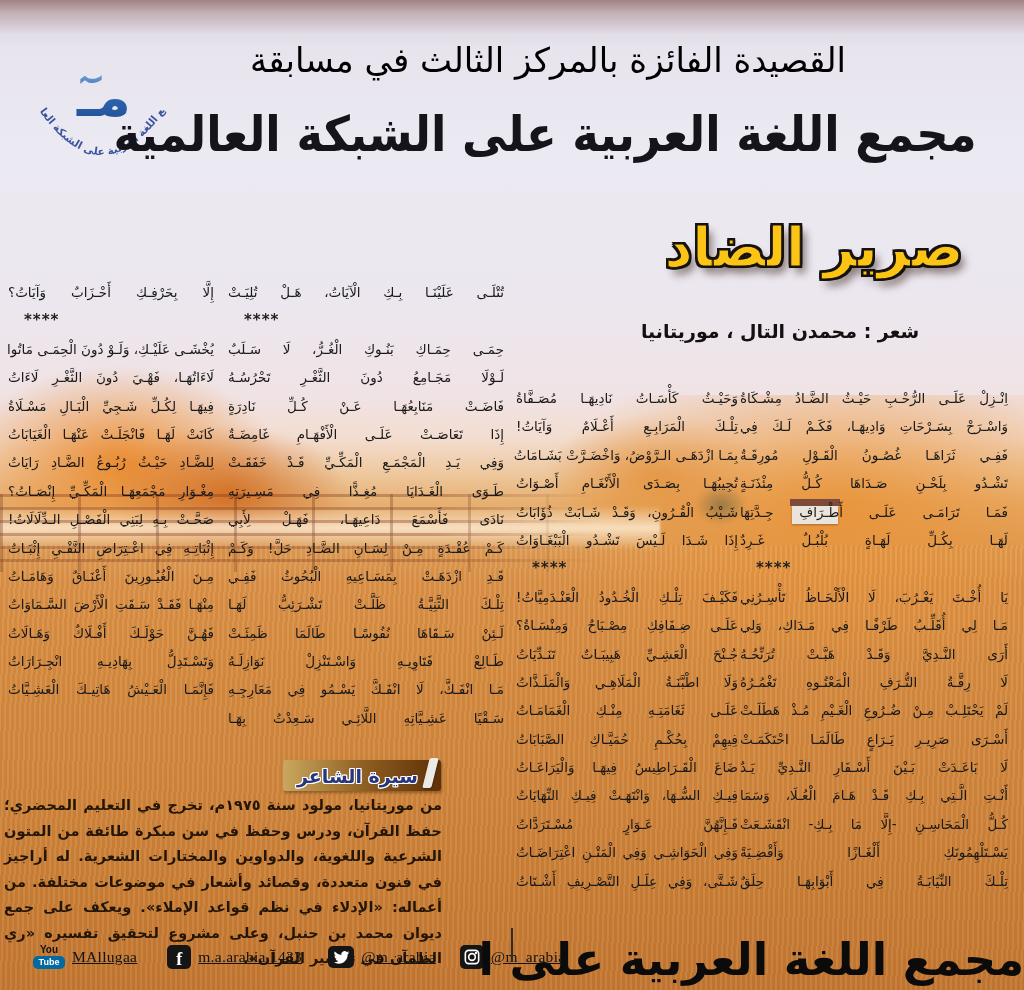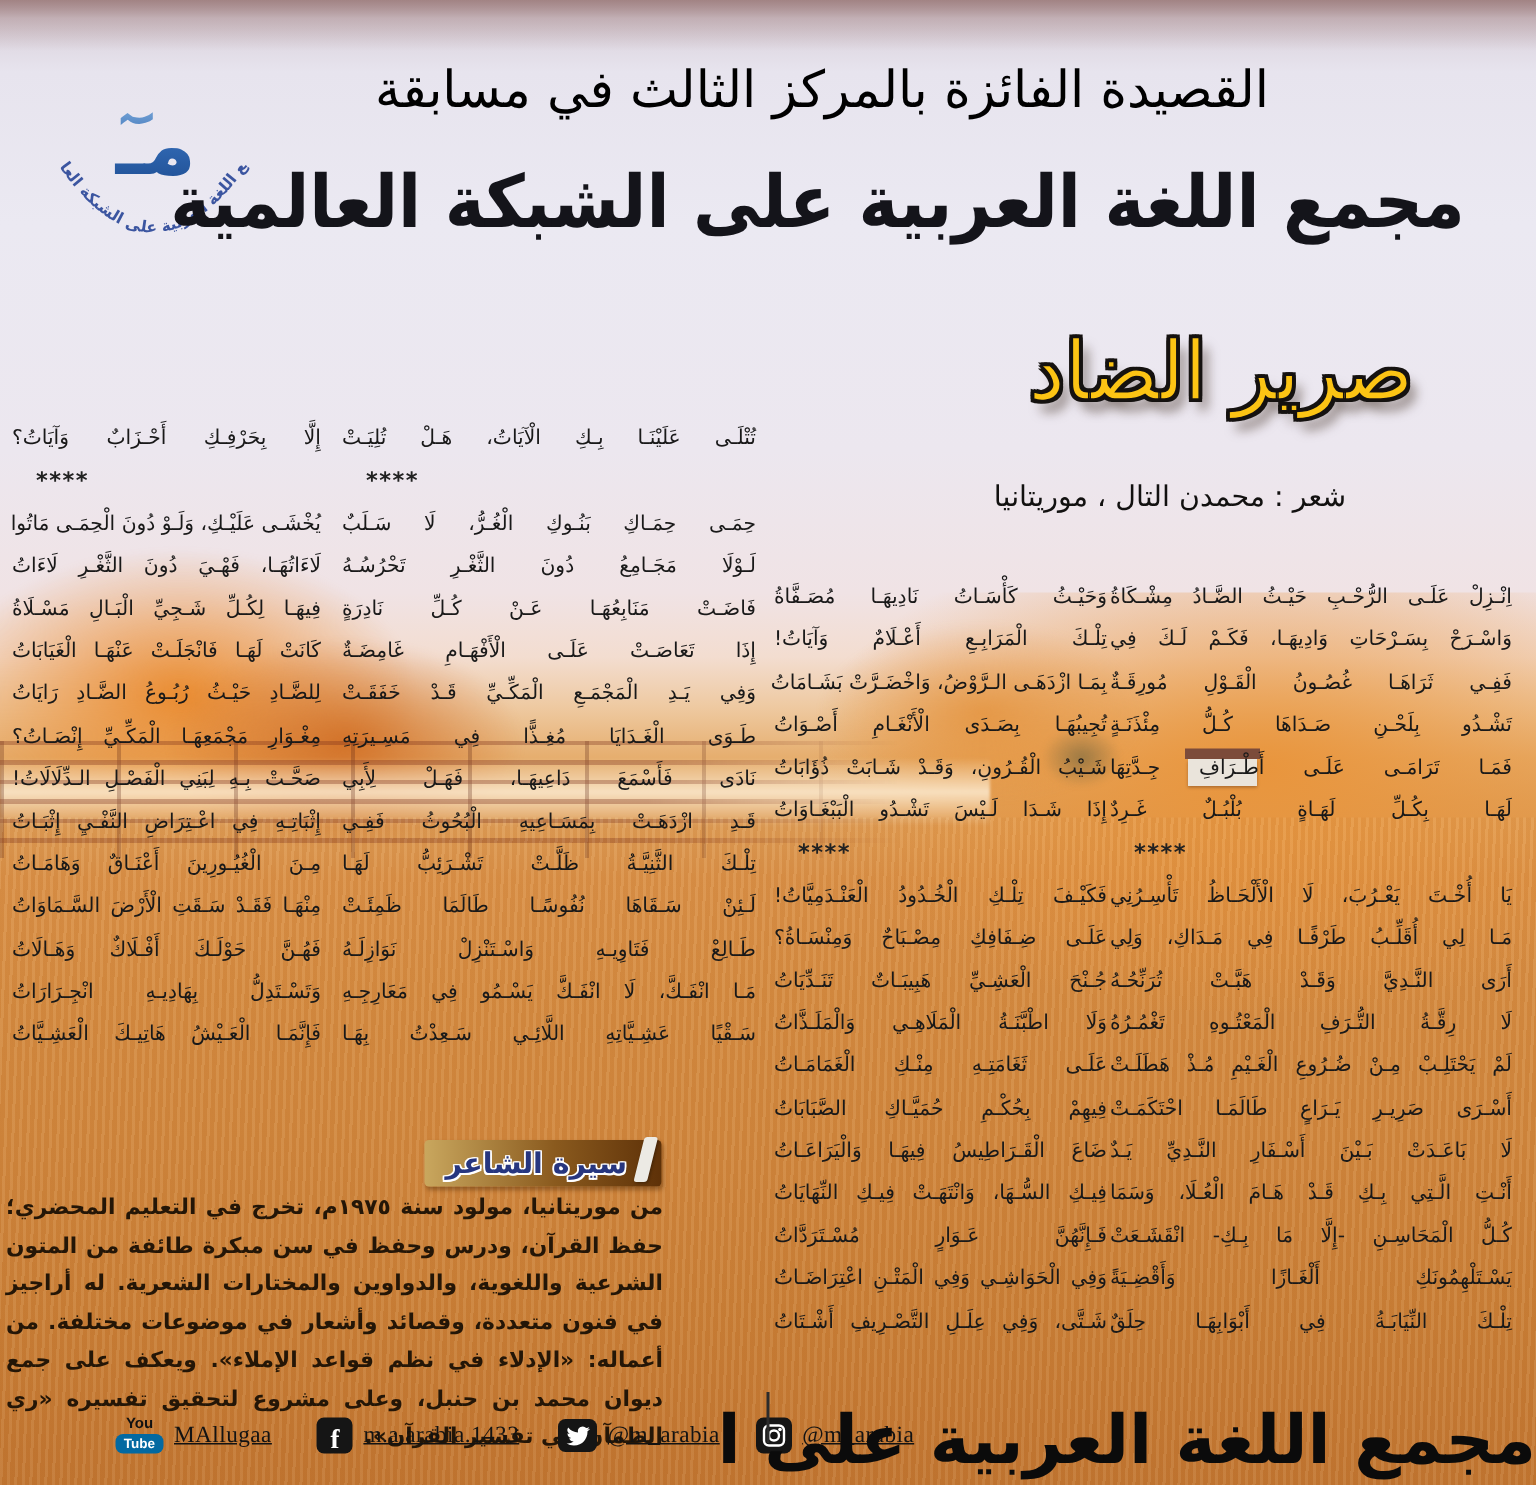--- a/index.html
+++ b/index.html
@@ -39,27 +39,27 @@
   .top-band{left:0;top:0;right:0;height:34px;
       background:linear-gradient(180deg,rgba(146,106,102,.5),rgba(146,106,102,0));}
   
   .comp-line{position:absolute;left:72px;right:0;top:40px;text-align:center;
       font-size:34px;color:#000000;letter-spacing:0;}
   .org-callig{position:absolute;left:66px;right:0;top:108px;text-align:center;
       font-size:45px;font-weight:bold;color:#14141a;transform:scaleY(1.08);}
   .logo{position:absolute;left:26px;top:50px;width:152px;height:152px;}
   
   .poem-title{position:absolute;right:24px;top:216px;width:372px;text-align:center;
-      font-size:54px;font-weight:normal;color:#fcc414;
+      font-size:54px;font-weight:bold;color:#fcc414;
       -webkit-text-stroke:1px #151210;
       text-shadow:-2px -2px 0 #151210,2px -2px 0 #151210,-2px 2px 0 #151210,2px 2px 0 #151210,
                   0 -2px 0 #151210,0 2px 0 #151210,-2px 0 0 #151210,2px 0 0 #151210,
                   5px 7px 8px rgba(40,20,5,.55);}
   .byline{position:absolute;right:74px;top:320px;width:340px;text-align:center;
-      font-size:19px;font-weight:normal;color:#121110;}
+      font-size:19px;font-weight:bold;color:#121110;}
   
   .col{position:absolute;direction:rtl;color:#191919;font-size:13.5px;}
   .pline{height:28.4px;line-height:28.4px;text-align:justify;text-align-last:justify;
       white-space:nowrap;overflow:visible;}
   .pline.sep{text-align:left;text-align-last:left;padding-left:16px;font-weight:bold;
       font-size:15px;letter-spacing:1px;color:#222;}
   .col-ra{left:740px;top:384px;width:268px;}
   .col-rb{left:516px;top:384px;width:222px;}
   .col-la{left:228px;top:278px;width:276px;}
   .col-lb{left:8px;top:278px;width:206px;}
@@ -71,21 +71,21 @@
   .bio-slash{width:9px;height:30px;background:#eceae4;transform:skewX(-14deg);
       border-radius:2px;margin-left:8px;margin-top:-6px;box-shadow:1px 1px 2px rgba(0,0,0,.3);}
   .bio-heading{font-size:19px;font-weight:bold;color:#27367f;
       text-shadow:-1px 0 #fff,1px 0 #fff,0 -1px #fff,0 1px #fff,
                   -1px -1px #fff,1px 1px #fff,-1px 1px #fff,1px -1px #fff;}
   .bio-text{position:absolute;left:4px;top:793px;width:438px;margin:0;
       font-size:14.5px;font-weight:bold;line-height:25.5px;color:#241607;
       text-align:justify;direction:rtl;}
   
   .social{position:absolute;left:0;top:933px;width:500px;height:48px;direction:ltr;
-      display:flex;align-items:center;font-family:"Liberation Serif",serif;color:#131313;padding-left:44px;}
+      display:flex;align-items:center;font-family:"Liberation Serif",serif;color:#131313;}
   .social-item{display:flex;align-items:center;}
   .handle{font-size:15.5px;margin-left:7px;letter-spacing:.3px;text-decoration:underline;}
   .yt{width:32px;text-align:center;line-height:1;}
   .yt-top{display:block;font-family:"Liberation Sans",sans-serif;font-size:10px;font-weight:bold;color:#111;}
   .yt-badge{display:block;margin-top:1px;background:#0369a1;color:#fff;border-radius:5px;
       font-family:"Liberation Sans",sans-serif;font-size:9px;font-weight:bold;padding:2px 3px;}
   .sq{width:24px;height:24px;background:#151515;border-radius:5px;display:flex;
       align-items:center;justify-content:center;color:#fff;}
   .fb-glyph{font-family:"Liberation Serif",serif;font-weight:bold;font-size:18px;line-height:1;
       position:relative;top:2px;}
@@ -183,20 +183,21 @@
 
   <div class="pline">تُتْلَـى عَلَيْنَـا بِـكِ الْآيَاتُ، هَـلْ تُلِيَـتْ</div>
       <div class="pline sep">****</div>
       <div class="pline">حِمَـى حِمَـاكِ بَنُـوكِ الْغُـرُّ، لَا سَـلَبٌ</div>
       <div class="pline">لَـوْلَا مَجَـامِعُ دُونَ الثَّغْـرِ تَحْرُسُـهُ</div>
       <div class="pline">فَاضَـتْ مَنَابِعُهَـا عَـنْ كُـلِّ نَادِرَةٍ</div>
       <div class="pline">إِذَا تَعَاصَـتْ عَلَـى الْأَفْهَـامِ غَامِضَـةٌ</div>
       <div class="pline">وَفِي يَـدِ الْمَجْمَـعِ الْمَكِّـيِّ قَـدْ خَفَقَـتْ</div>
       <div class="pline">طَـوَى الْغَـدَايَا مُغِـذًّا فِي مَسِـيرَتِهِ</div>
       <div class="pline">نَادَى فَأَسْمَعَ دَاعِيهَـا، فَهَـلْ لِأَبِي</div>
+      <div class="pline">كَـمْ عُقْـدَةٍ مِـنْ لِسَـانِ الضَّـادِ حَلَّ! وَكَـمْ</div>
       <div class="pline">قَـدِ ازْدَهَـتْ بِمَسَـاعِيهِ الْبُحُوثُ فَفِـي</div>
       <div class="pline">تِلْـكَ الثَّنِيَّـةُ ظَلَّـتْ تَشْـرَئِبُّ لَهَـا</div>
       <div class="pline">لَـئِنْ سَـقَاهَا نُفُوسًـا طَالَمَا ظَمِئَـتْ</div>
       <div class="pline">طَـالِعْ فَتَاوِيـهِ وَاسْـتَنْزِلْ نَوَازِلَـهُ</div>
       <div class="pline">مَـا انْفَـكَّ، لَا انْفَـكَّ يَسْـمُو فِي مَعَارِجِـهِ</div>
       <div class="pline">سَـقْيًا عَشِـيَّاتِهِ اللَّائِـي سَـعِدْتُ بِهَـا</div>
     </div>
   <div class="col col-lb">
 
   <div class="pline">إِلَّا بِحَرْفِـكِ أَحْـزَابٌ وَآيَاتُ؟</div>

